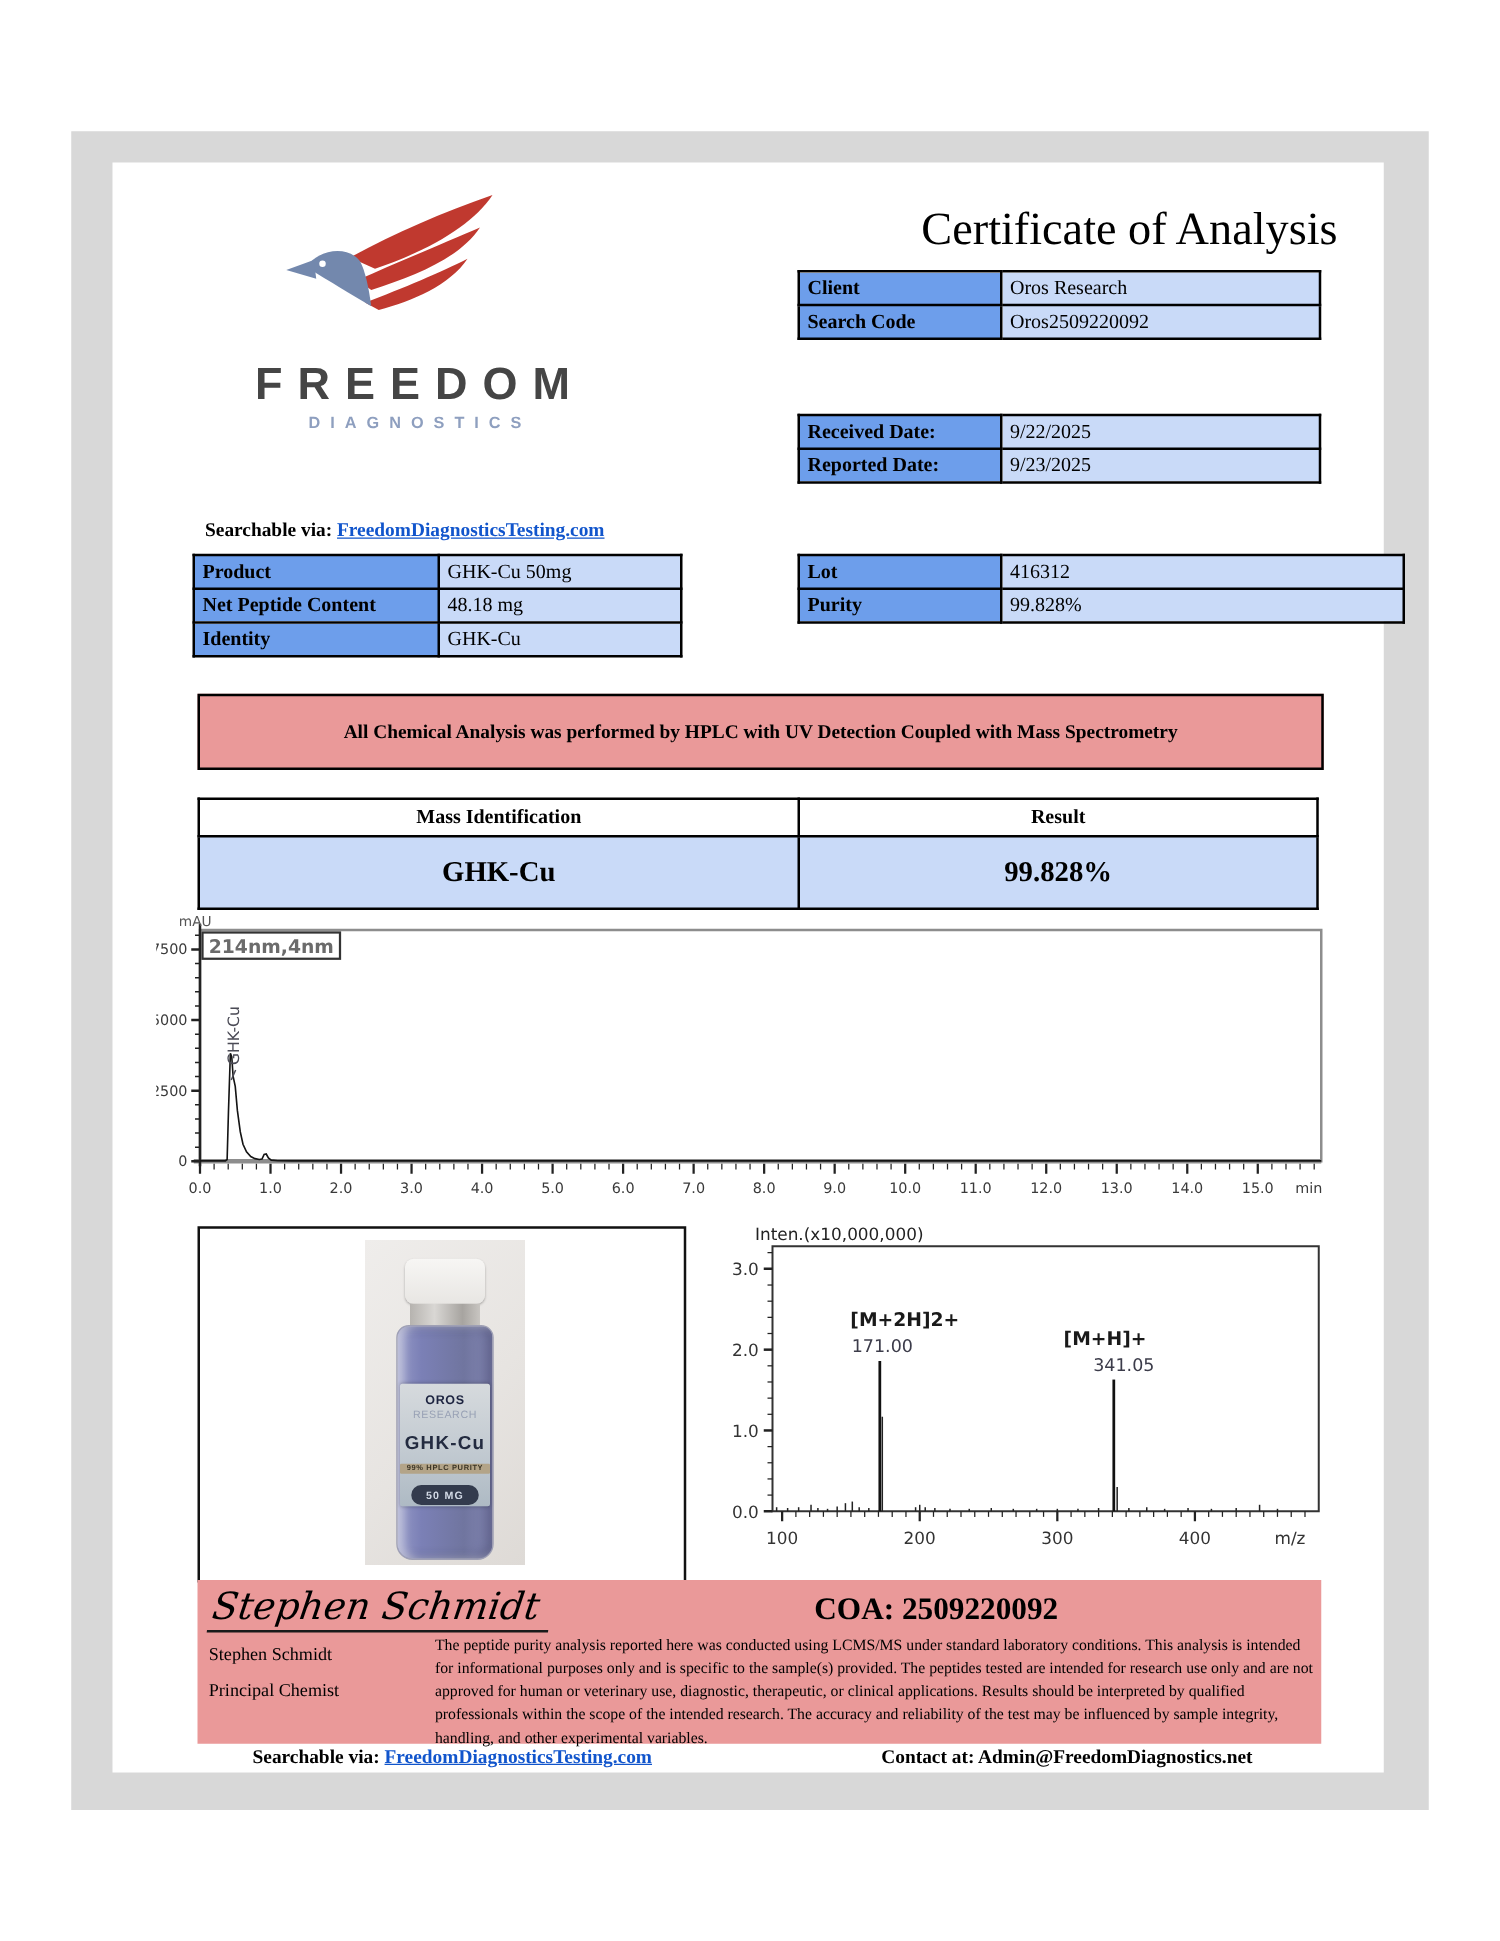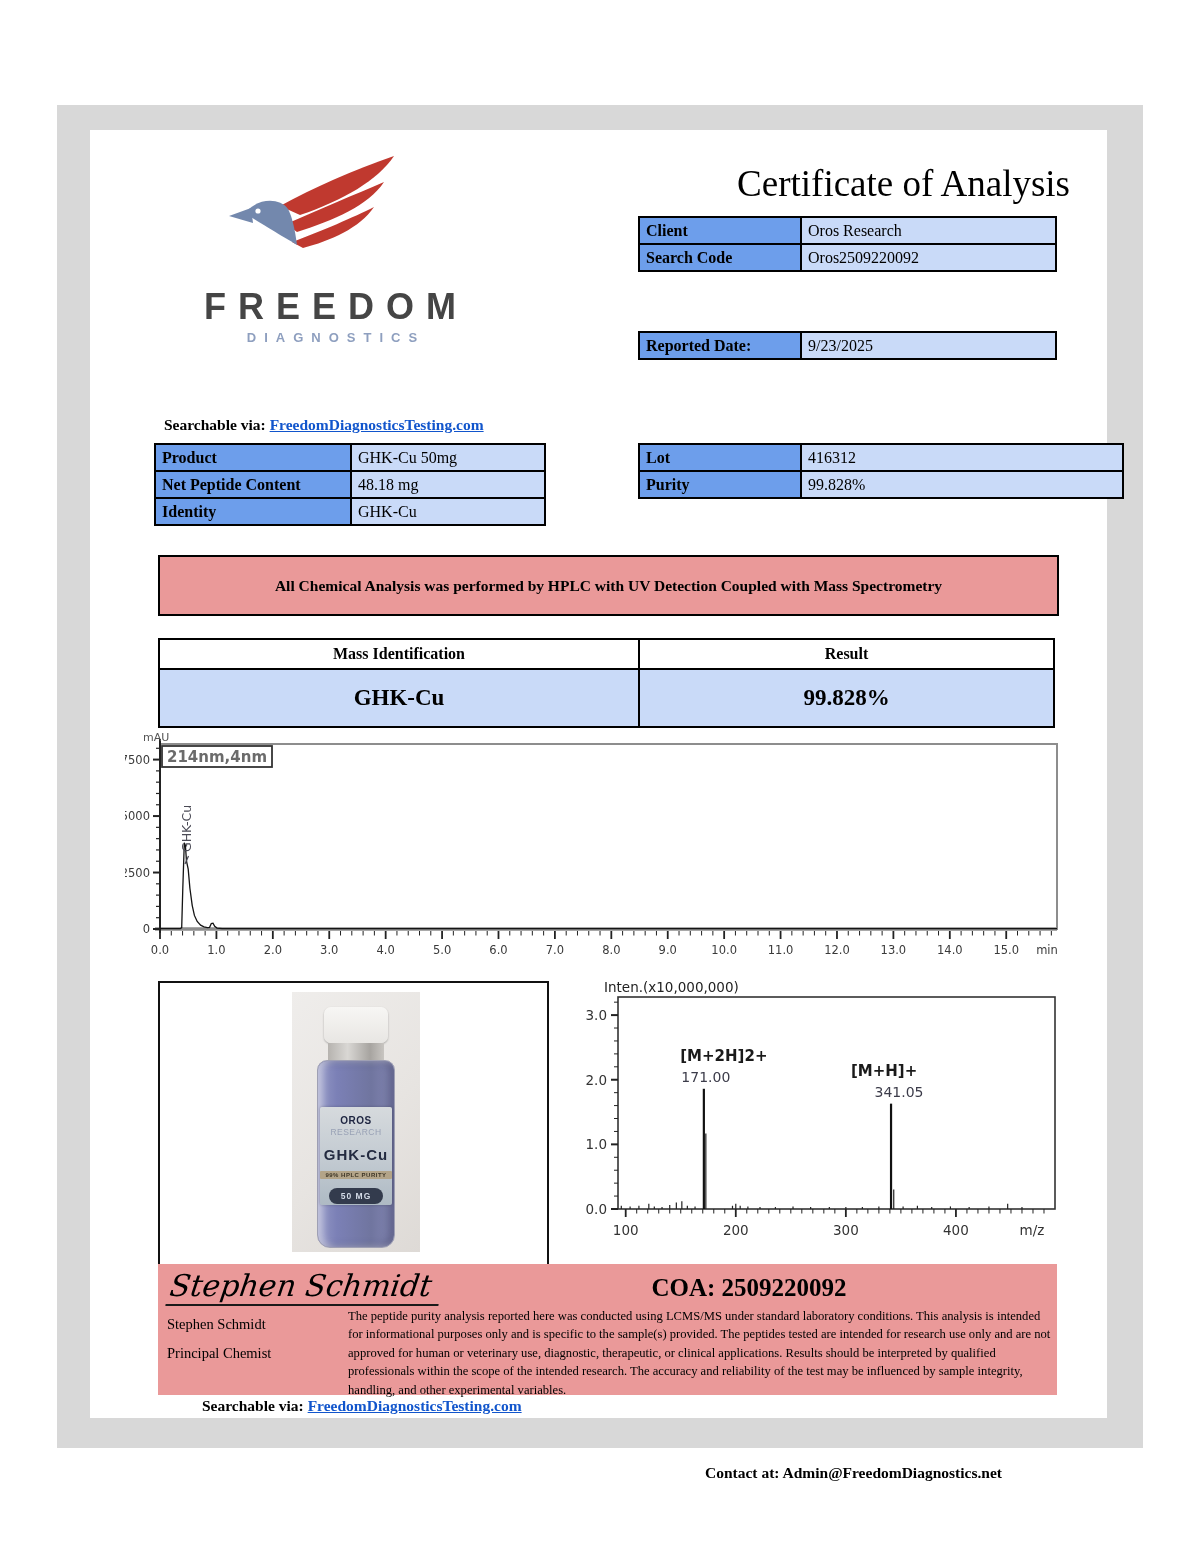--- a/index.html
+++ b/index.html
@@ -83,21 +83,21 @@
   
   .sig-box{position:absolute;left:68px;top:1134px;width:899px;height:131px;background:var(--banner-pink);}
   .sig-script{position:absolute;left:10px;top:4px;font-family:"DejaVu Serif",serif;font-style:italic;
               font-size:30px;transform:skewX(-8deg);border-bottom:2px solid #1a1a1a;padding:0 10px 1px 2px;}
   .sig-coa{position:absolute;left:446px;top:10px;width:290px;text-align:center;font-weight:bold;font-size:25px;}
   .sig-name{position:absolute;left:9px;top:52px;font-size:14.5px;}
   .sig-title{position:absolute;left:9px;top:81px;font-size:14.5px;}
   .sig-disclaimer{position:absolute;left:190px;top:43px;width:704px;font-size:12.6px;line-height:1.46;}
 
   .footer-left{position:absolute;left:112px;top:1267px;font-weight:bold;font-size:15.5px;}
-  .footer-right{position:absolute;left:615px;top:1334px;font-weight:bold;font-size:15.5px;}
+  .footer-right{position:absolute;left:615px;top:1267px;font-weight:bold;font-size:15.5px;}
 </style>
 </head>
 <body>
 
 <div class="viewport">
   <div class="gray-frame">
     <div class="page">
 
       <svg class="logo-svg" viewBox="0 0 180 120">
         <path d="M62,52 C95,34 135,16 176,2 C160,26 126,46 82,61 Z" fill="#c0392f"></path>
@@ -132,20 +132,24 @@
             </tr>
       </tbody>
         </table>
 
       <table class="info t-dates">
         <colgroup>
             <col style="width:162px">
             <col>
           </colgroup>
         <tbody>
+            <tr>
+              <td class="lbl">Received Date:</td>
+              <td class="val">9/22/2025</td>
+            </tr>
         <tr>
               <td class="lbl">Reported Date:</td>
               <td class="val">9/23/2025</td>
             </tr>
       </tbody>
         </table>
 
       <table class="info t-product">
         <colgroup>
             <col style="width:196px">

